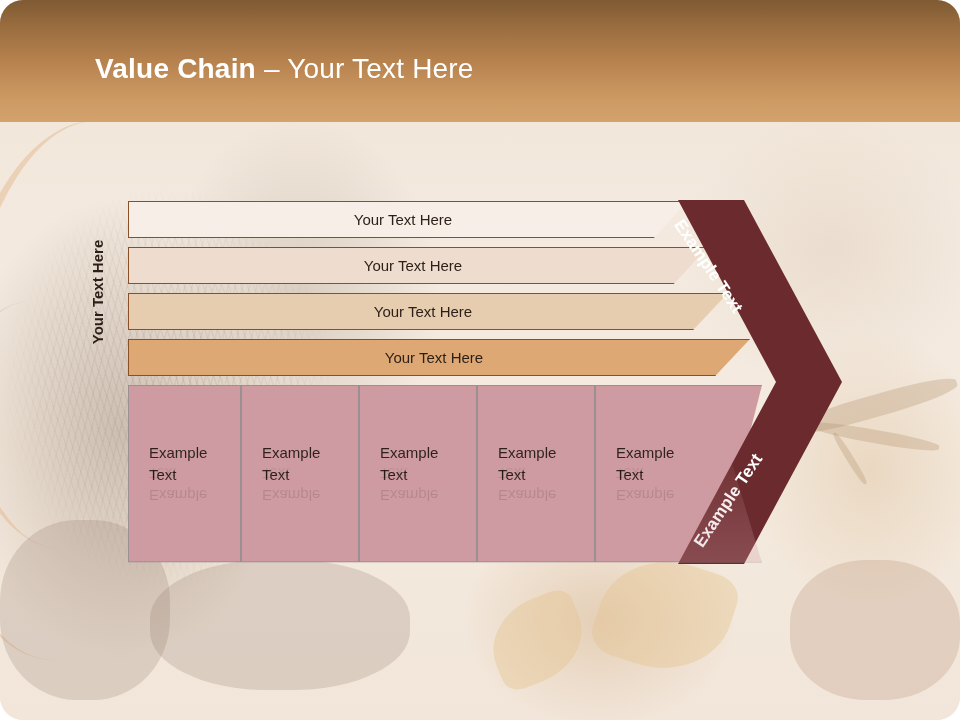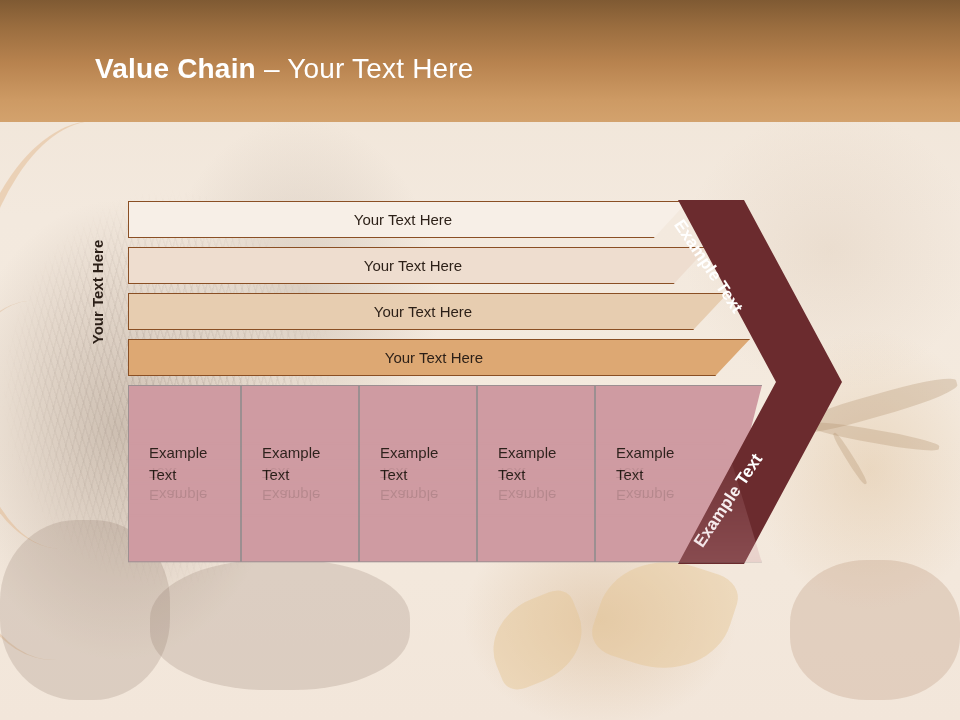--- a/index.html
+++ b/index.html
@@ -13,20 +13,21 @@
     overflow: hidden;
     font-family: "Liberation Sans", sans-serif;
   }
 
   #slide {
     position: relative;
     width: 960px;
     height: 720px;
     overflow: hidden;
     background: #f4eadf;
+    border-radius: 23px;
   }
 
   
   .bg-base {
     position: absolute;
     left: 0; top: 0;
     width: 960px; height: 720px;
     background:
       radial-gradient(ellipse 230px 320px at 120px 430px, rgba(150,130,115,0.42) 0%, rgba(175,155,140,0.22) 45%, rgba(255,255,255,0) 72%),
       radial-gradient(ellipse 200px 260px at 300px 300px, rgba(160,142,126,0.30) 0%, rgba(255,255,255,0) 70%),

